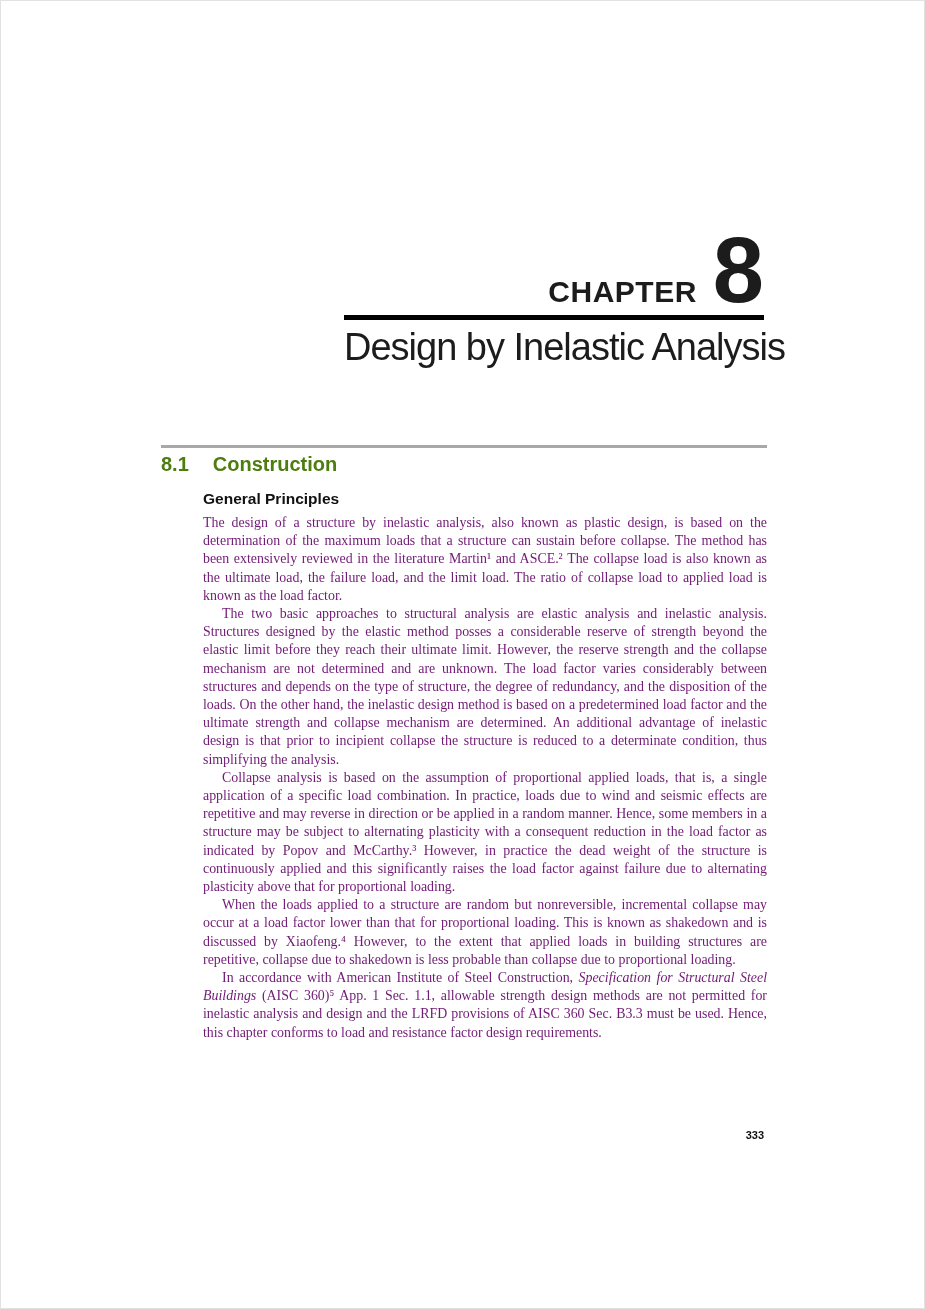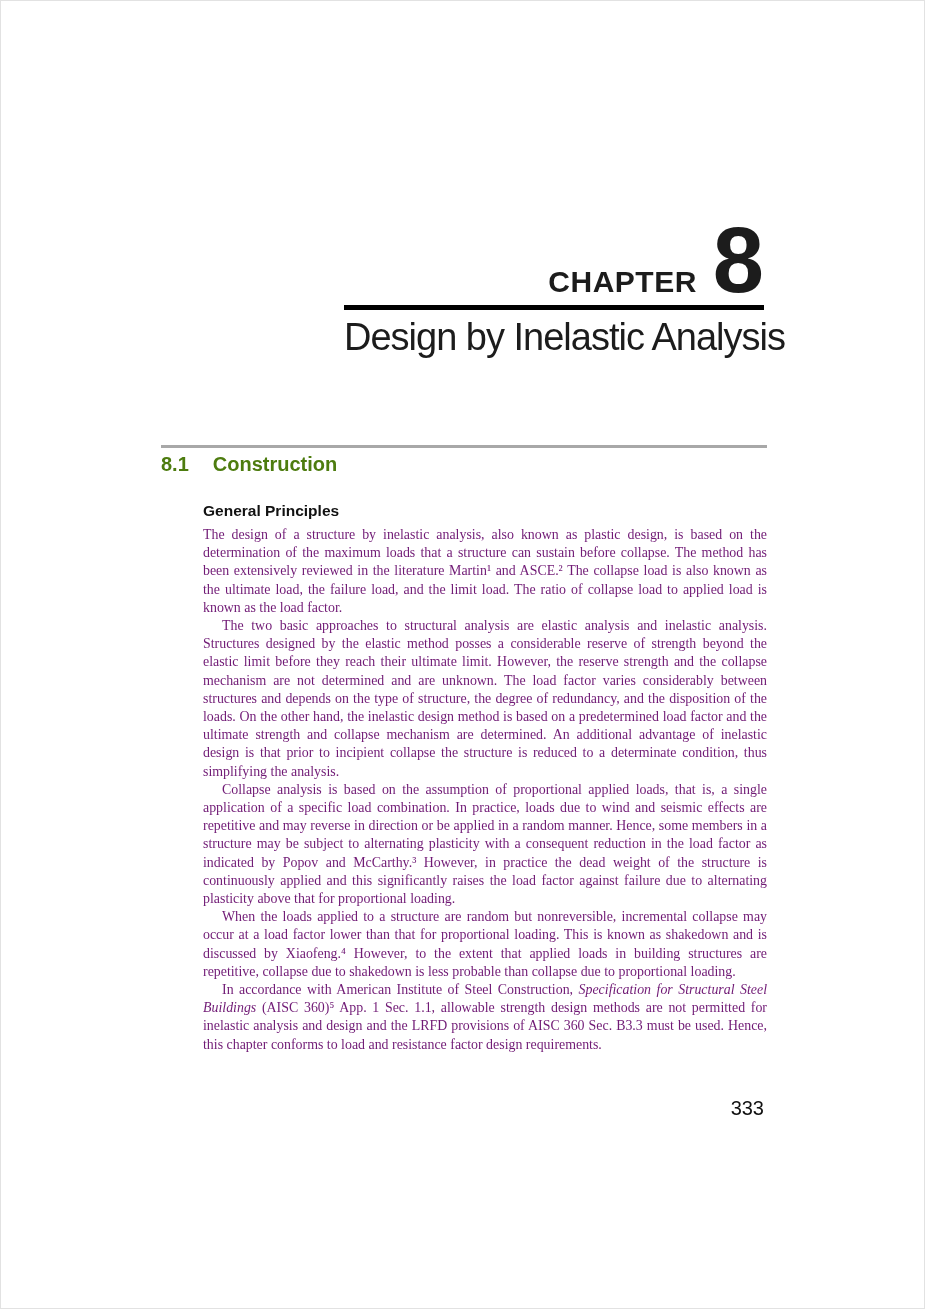--- a/index.html
+++ b/index.html
@@ -15,21 +15,21 @@
     box-sizing: border-box;
     border: 1px solid #e2e2e2;
     font-family: "Liberation Serif", "DejaVu Serif", serif;
     color: #1c1c1c;
     overflow: hidden;
   }
 
   
   .chapter-header {
     position: absolute;
-    top: 226px;
+    top: 236px;
     right: 160px;
     width: 420px;
     text-align: right;
     margin-left: 48px;
   }
   .chapter-line {
     display: flex;
     justify-content: flex-end;
     align-items: baseline;
     gap: 16px;
@@ -90,45 +90,45 @@
   .body-block {
     position: absolute;
     top: 489px;
     left: 202px;
     width: 564px;
   }
   .subsection-title {
     font-family: "Liberation Sans", "DejaVu Sans", sans-serif;
     font-weight: bold;
     font-size: 15.5px;
-    margin: 12px 0 6px 0;
+    margin: 0 0 6px 0;
     color: #111111;
   }
   .para {
     margin: 0;
     font-size: 13.9px;
     line-height: 18.2px;
     text-align: justify;
     color: #701a75;
   }
   .para.indent {
     text-indent: 19px;
   }
   .para em {
     font-style: italic;
   }
 
   
   .page-number {
     position: absolute;
-    top: 1096px;
+    top: 1128px;
     right: 160px;
     font-family: "Liberation Sans", "DejaVu Sans", sans-serif;
-    font-weight: normal;
-    font-size: 20px;
+    font-weight: bold;
+    font-size: 11px;
     color: #111111;
   }
 </style>
 </head>
 <body>
 
 <div class="page">
 
   <header class="chapter-header">
     <div class="chapter-line">

